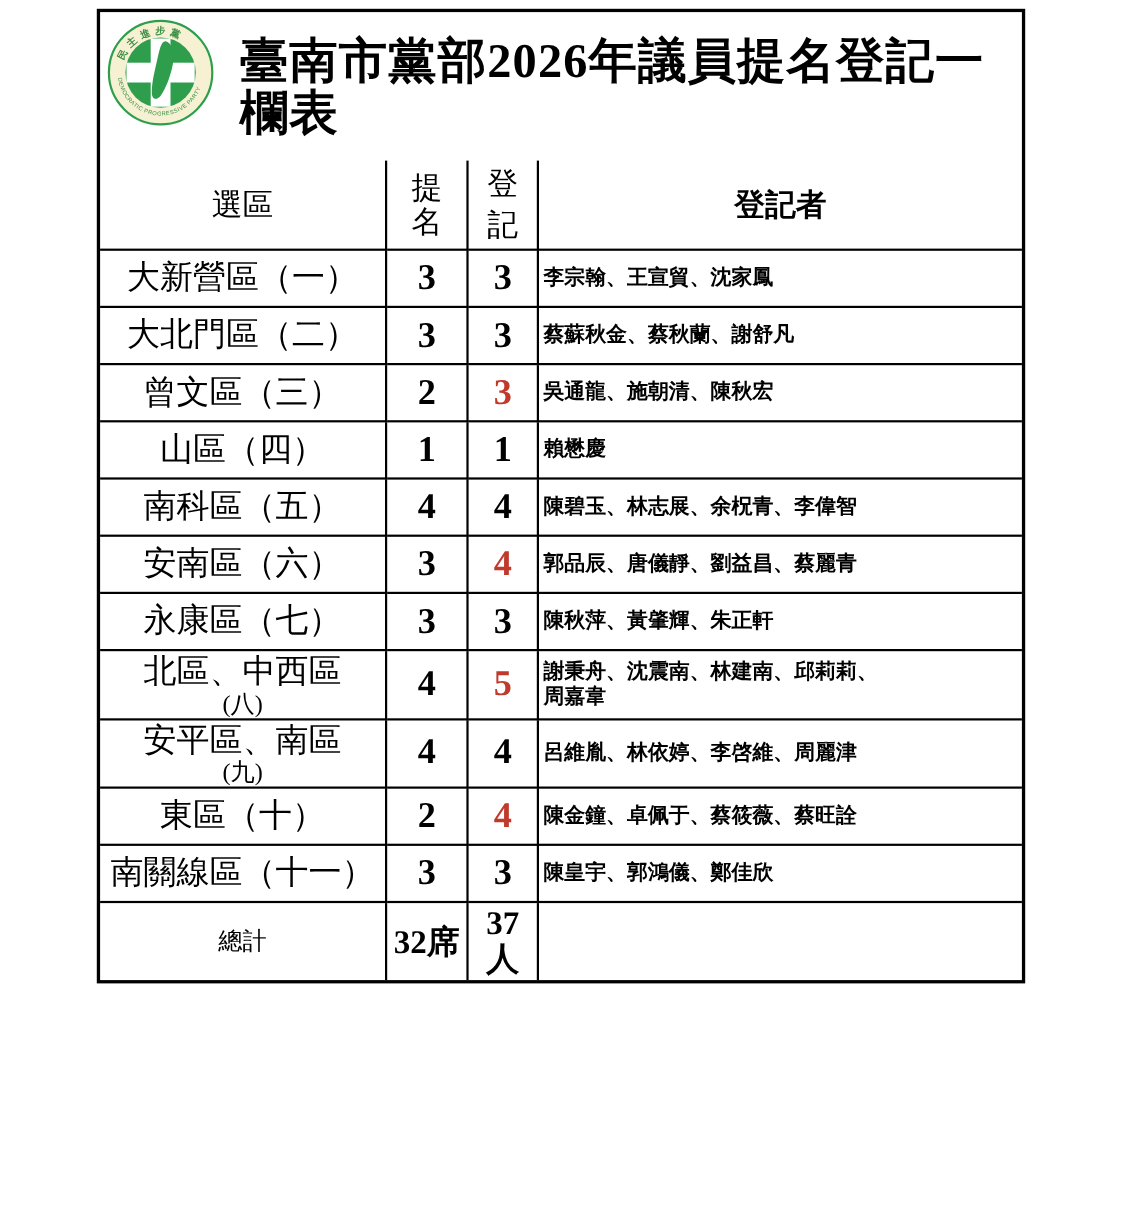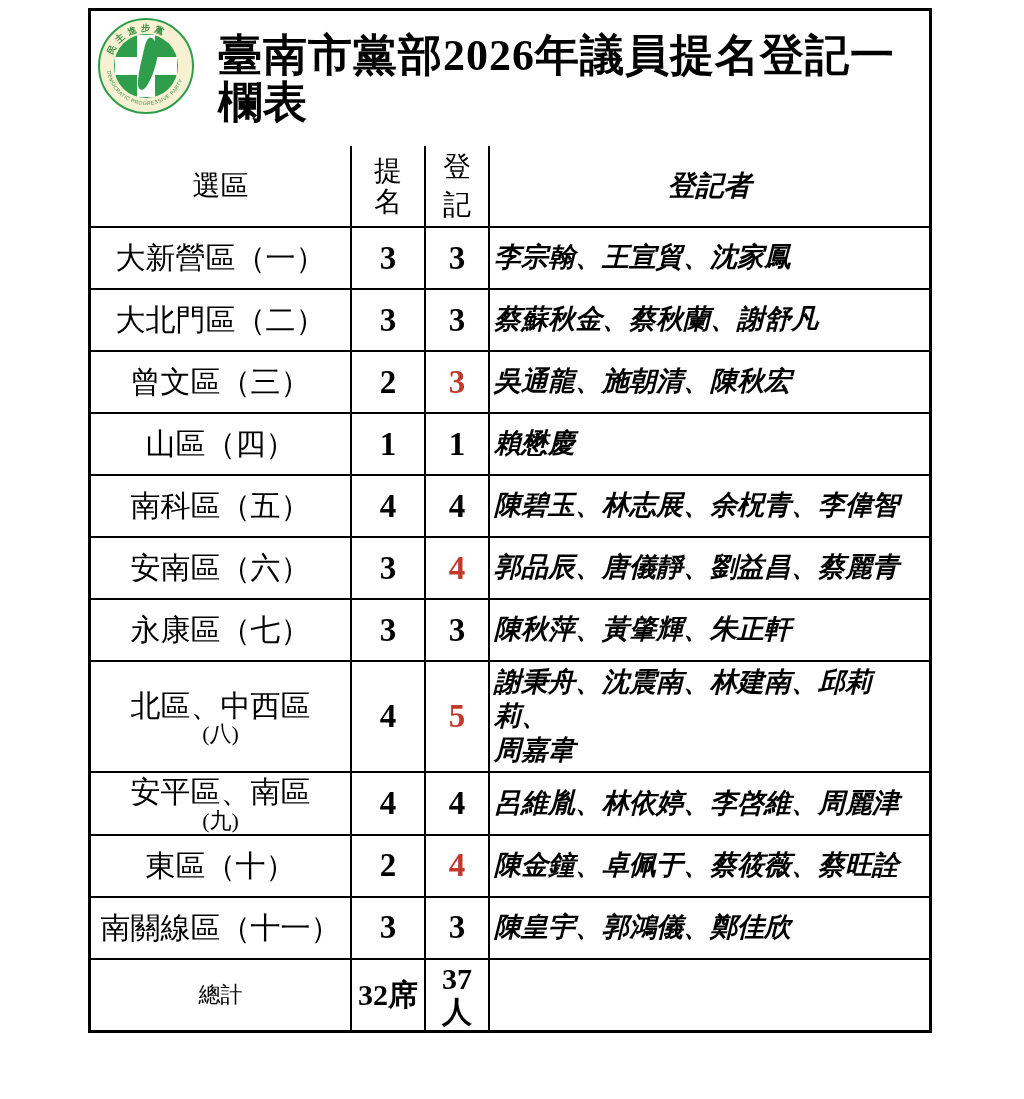--- a/index.html
+++ b/index.html
@@ -23,40 +23,40 @@
     margin:16px;flex:1;
     font-family:"Liberation Serif","DejaVu Serif",serif;
     font-weight:bold;font-size:44px;line-height:1.07;
     letter-spacing:1px;
   }
   
   table{border-collapse:collapse;width:100%;table-layout:fixed;}
   col.c1{width:260px;} col.c2{width:74px;} col.c3{width:64px;}
   th,td{border:2px solid #000;padding:2px 4px;box-sizing:border-box;vertical-align:middle;}
   th:first-child,td:first-child{border-left:none;}
-  th:last-child,td:last-child{border-right:none;font-style:italic;}
+  th:last-child,td:last-child{border-right:none;}
   thead th{border-top:none;}
   tr:last-child td{border-bottom:none;}
   thead th{height:64px;font-weight:normal;font-size:28px;text-align:center;}
   th.hdr-registrants{font-weight:bold;}
   .prewrap{white-space:pre-wrap;}
   .hdr-stacked{line-height:1.12;}
-  tbody td{height:62px;}
+  tbody td{height:52px;}
   .cell-district{
     text-align:center;font-size:30px;
     font-family:"Liberation Serif","DejaVu Serif",serif;
     line-height:1.15;
   }
   .district-sub{font-size:22px;line-height:1.0;}
   .cell-num{
     text-align:center;font-weight:bold;font-size:33px;
     font-family:"Liberation Serif","DejaVu Serif",serif;
   }
   .cell-names{
-    font-weight:bold;font-size:27px;line-height:1.25;
+    font-weight:bold;font-size:19px;line-height:1.25;
     padding:4px 4px;word-break:break-all;
   }
   .cell-total-label{
     text-align:center;font-size:22px;
     font-family:"Liberation Serif","DejaVu Serif",serif;
   }
   .cell-total-num{
     text-align:center;font-weight:bold;font-size:30px;line-height:1.1;
     font-family:"Liberation Serif","DejaVu Serif",serif;
   }

